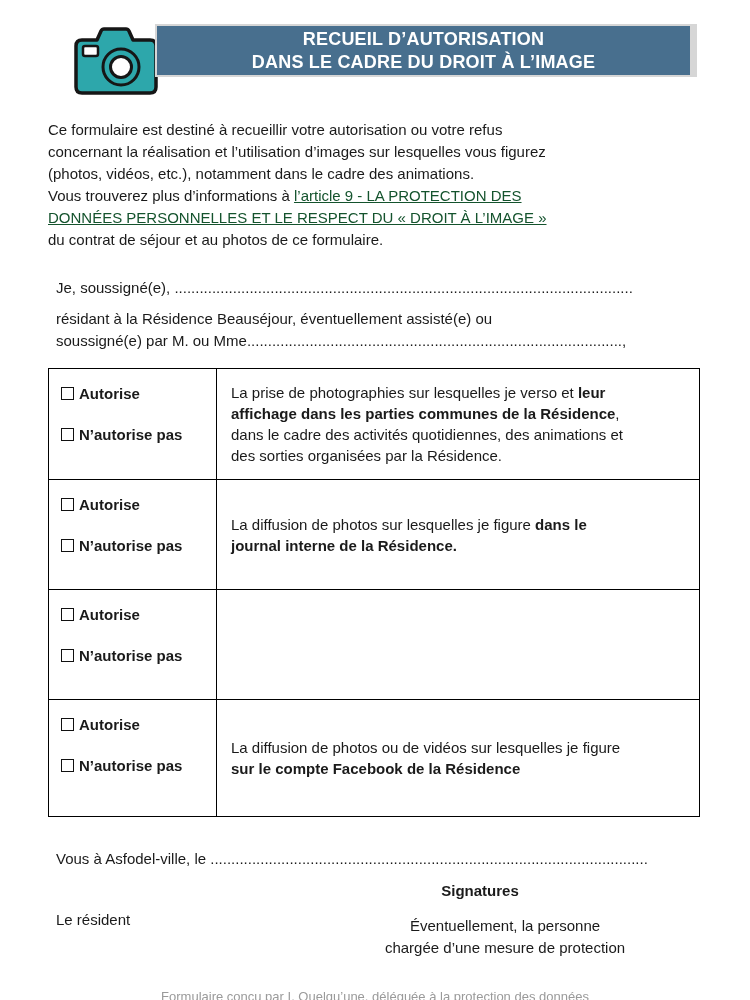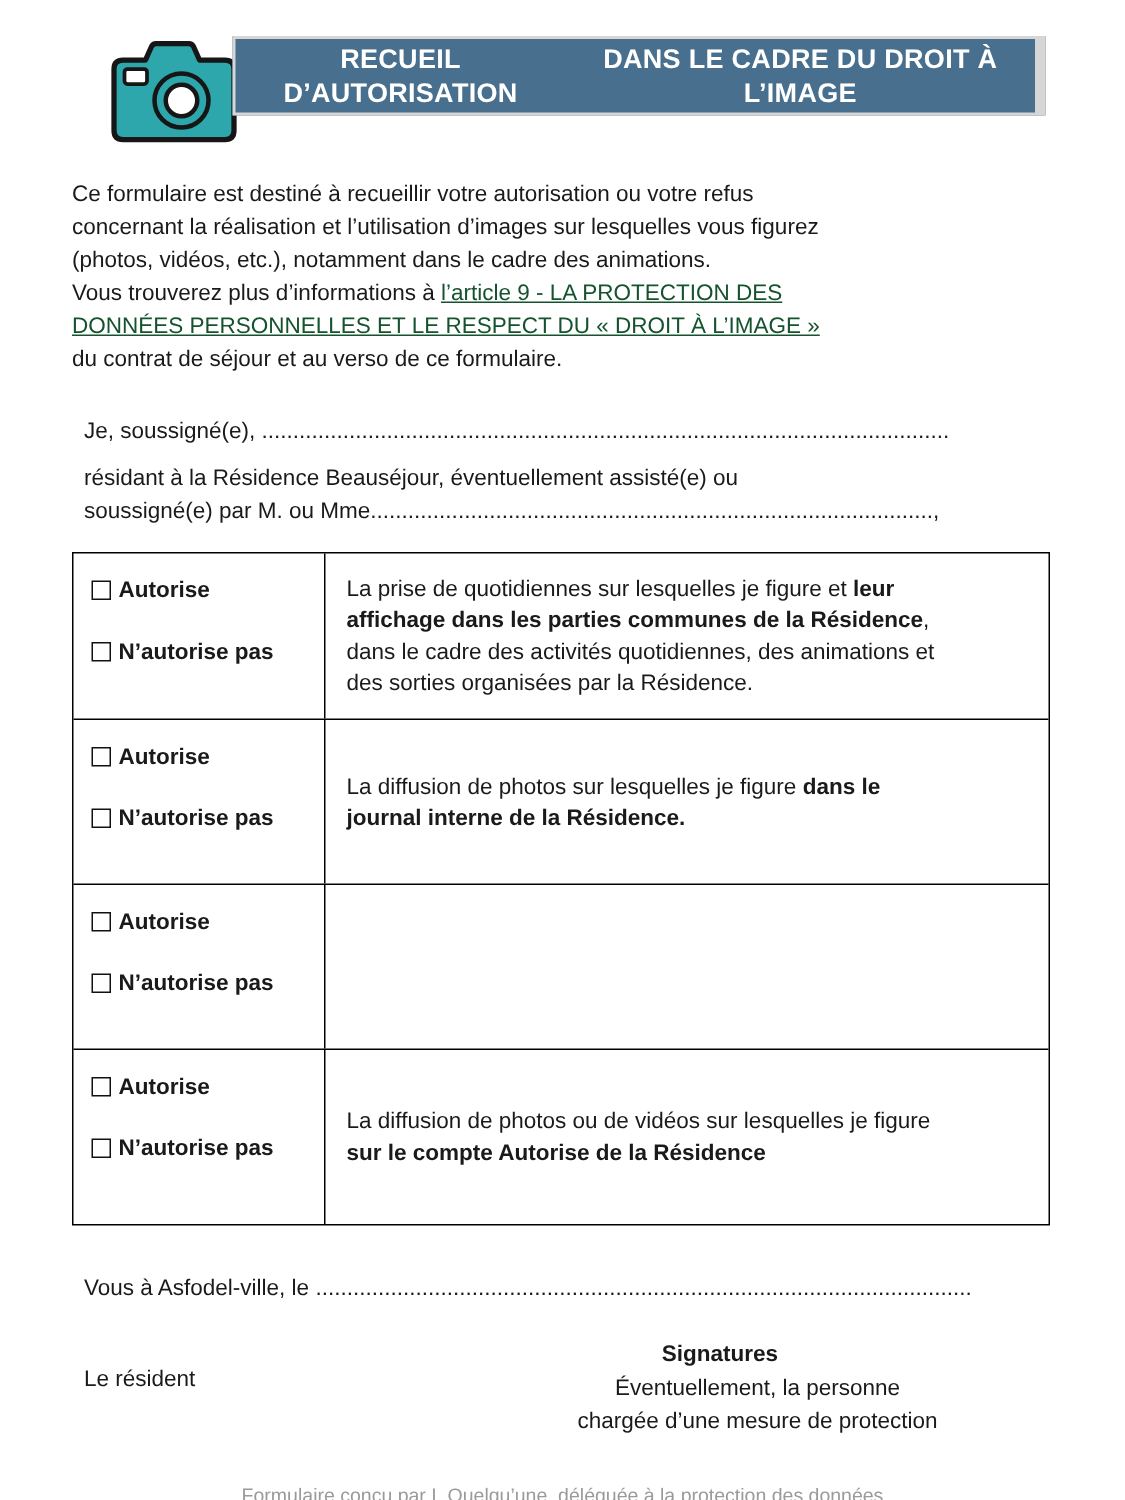--- a/index.html
+++ b/index.html
@@ -8,21 +8,21 @@
     position:relative; width:750px; height:1000px; margin:0 auto;
     background:#ffffff; overflow:hidden;
     font-family:"Liberation Sans","DejaVu Sans",sans-serif;
     color:#1a1a1a; font-size:15px;
   }
   
   .camera-wrap { position:absolute; left:70px; top:27px; width:92px; height:70px; }
   .banner {
     position:absolute; left:155px; top:24px; width:542px; height:53px;
     background:#486F8E; color:#ffffff; font-weight:700; font-size:18px;
-    display:flex; flex-direction:row; justify-content:center; align-items:center;
+    display:flex; flex-direction:column; justify-content:center; align-items:center;
     text-align:center; line-height:23px; letter-spacing:0.2px;
     border:2px solid #d6d6d6; border-right-width:7px;
   }
   
   .para { position:absolute; left:48px; width:612px; line-height:22px; white-space:pre-line; }
   .p1 { top:119px; }
   .p2 { top:185px; }
   .doclink { color:#14532d; text-decoration:underline; cursor:pointer; white-space:pre-line; }
   .p2-suffix { display:block; }
   
@@ -48,21 +48,21 @@
     display:inline-block; width:13px; height:13px; border:1.7px solid #111;
     background:#fff; margin-right:5px; flex:0 0 auto;
   }
   .tcell-desc {
     flex:1; padding:8px 12px 8px 14px; display:flex; align-items:center;
     line-height:21px; white-space:pre-line;
   }
   .tcell-desc b { font-weight:700; }
   
   .dateline { position:absolute; left:56px; top:848px; width:644px; white-space:nowrap; overflow:hidden; line-height:22px; }
-  .sig-heading { position:absolute; left:300px; top:882px; width:360px; text-align:center; font-weight:700;margin-top:12px; }
+  .sig-heading { position:absolute; left:300px; top:882px; width:360px; text-align:center; font-weight:700; }
   .resident { position:absolute; left:56px; top:911px; }
   .protection { position:absolute; left:330px; top:915px; width:350px; text-align:center; line-height:22px; white-space:pre-line; }
   
   .footer-note {
     position:absolute; left:0; top:989px; width:100%; text-align:center;
     color:#9a9a9a; font-size:13px;
   }
 </style>
 </head>
 <body>
@@ -79,41 +79,41 @@
   </div>
   <div class="banner">
     <div>RECUEIL D’AUTORISATION</div>
     <div>DANS LE CADRE DU DROIT À L’IMAGE</div>
   </div>
 
   <div class="para p1">Ce formulaire est destiné à recueillir votre autorisation ou votre refus
 concernant la réalisation et l’utilisation d’images sur lesquelles vous figurez
 (photos, vidéos, etc.), notamment dans le cadre des animations.</div>
   <div class="para p2"><span>Vous trouverez plus d’informations à </span><a class="doclink">l’article 9 - LA PROTECTION DES
-DONNÉES PERSONNELLES ET LE RESPECT DU « DROIT À L’IMAGE »</a><span class="p2-suffix">du contrat de séjour et au verso de ce formulaire.</span>
+DONNÉES PERSONNELLES ET LE RESPECT DU « DROIT À L’IMAGE »</a><span class="p2-suffix">du contrat de séjour et au photos de ce formulaire.</span>
   </div>
 
   <div class="line id1">Je, soussigné(e), ..............................................................................................................</div>
   <div class="line id2">résidant à la Résidence Beauséjour, éventuellement assisté(e) ou</div>
   <div class="line id3">soussigné(e) par M. ou Mme..........................................................................................,</div>
 
   <div class="authtable">
 
     <div class="trow h1">
       <div class="tcell-options">
         <div class="opt">
           <span class="cb"></span>
           <span>Autorise</span>
         </div>
         <div class="opt">
           <span class="cb"></span>
           <span>N’autorise pas</span>
         </div>
       </div>
-      <div class="tcell-desc"><span><span>La prise de quotidiennes sur lesquelles je figure et </span><b>leur
+      <div class="tcell-desc"><span><span>La prise de photographies sur lesquelles je verso et </span><b>leur
 affichage dans les parties communes de la Résidence</b><span>,
 dans le cadre des activités quotidiennes, des animations et
 des sorties organisées par la Résidence.</span></span></div>
     </div>
 
     <div class="trow h2">
       <div class="tcell-options">
         <div class="opt">
           <span class="cb"></span>
           <span>Autorise</span>
@@ -145,21 +145,21 @@
         <div class="opt">
           <span class="cb"></span>
           <span>Autorise</span>
         </div>
         <div class="opt">
           <span class="cb"></span>
           <span>N’autorise pas</span>
         </div>
       </div>
       <div class="tcell-desc"><span><span>La diffusion de photos ou de vidéos sur lesquelles je figure
-</span><b>sur le compte Autorise de la Résidence</b></span></div>
+</span><b>sur le compte Facebook de la Résidence</b></span></div>
     </div>
 
   </div>
 
   <div class="dateline">Vous à Asfodel-ville, le .........................................................................................................</div>
   <div class="sig-heading">Signatures</div>
   <div class="resident">Le résident</div>
   <div class="protection">Éventuellement, la personne
 chargée d’une mesure de protection</div>
 

